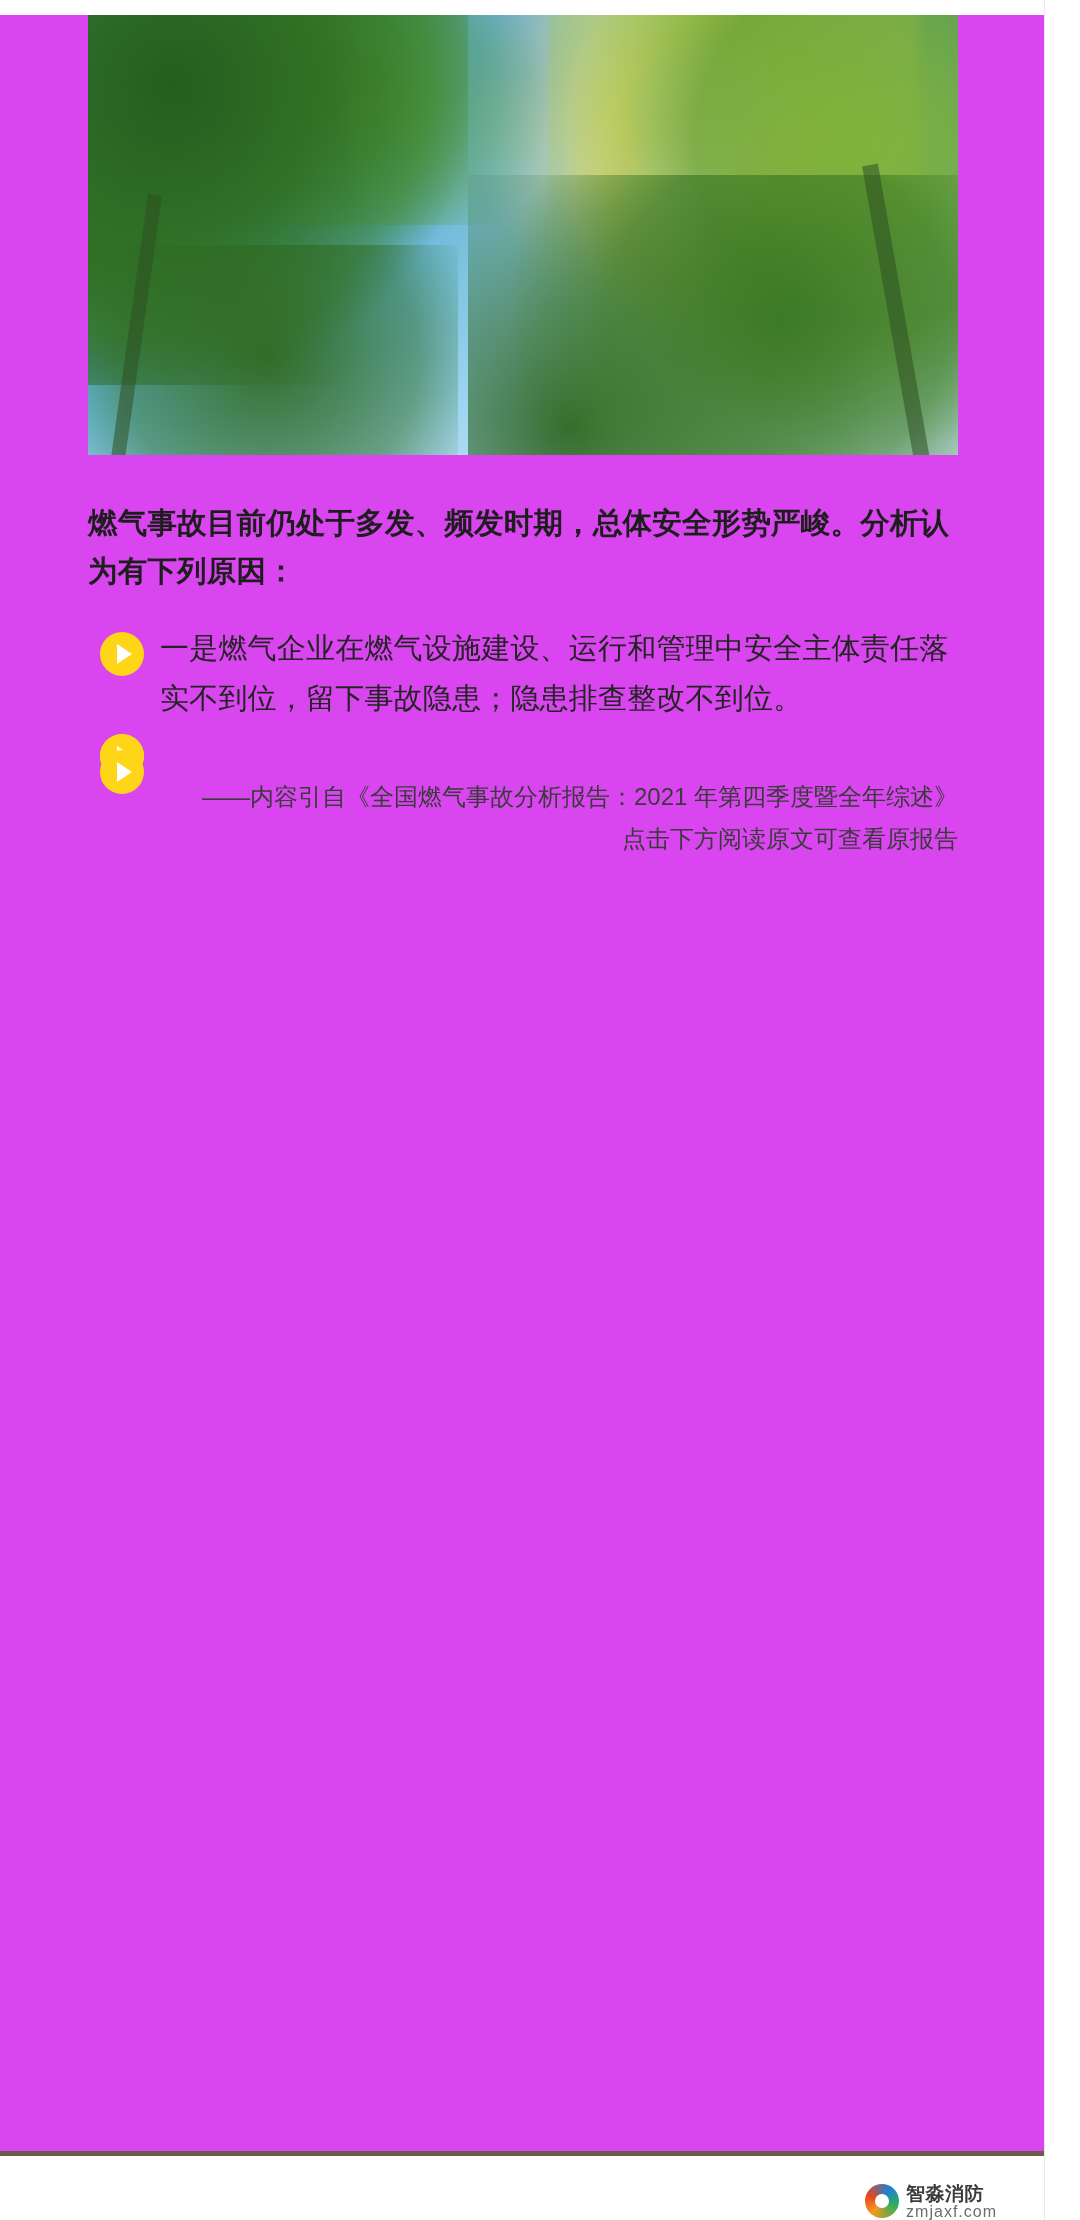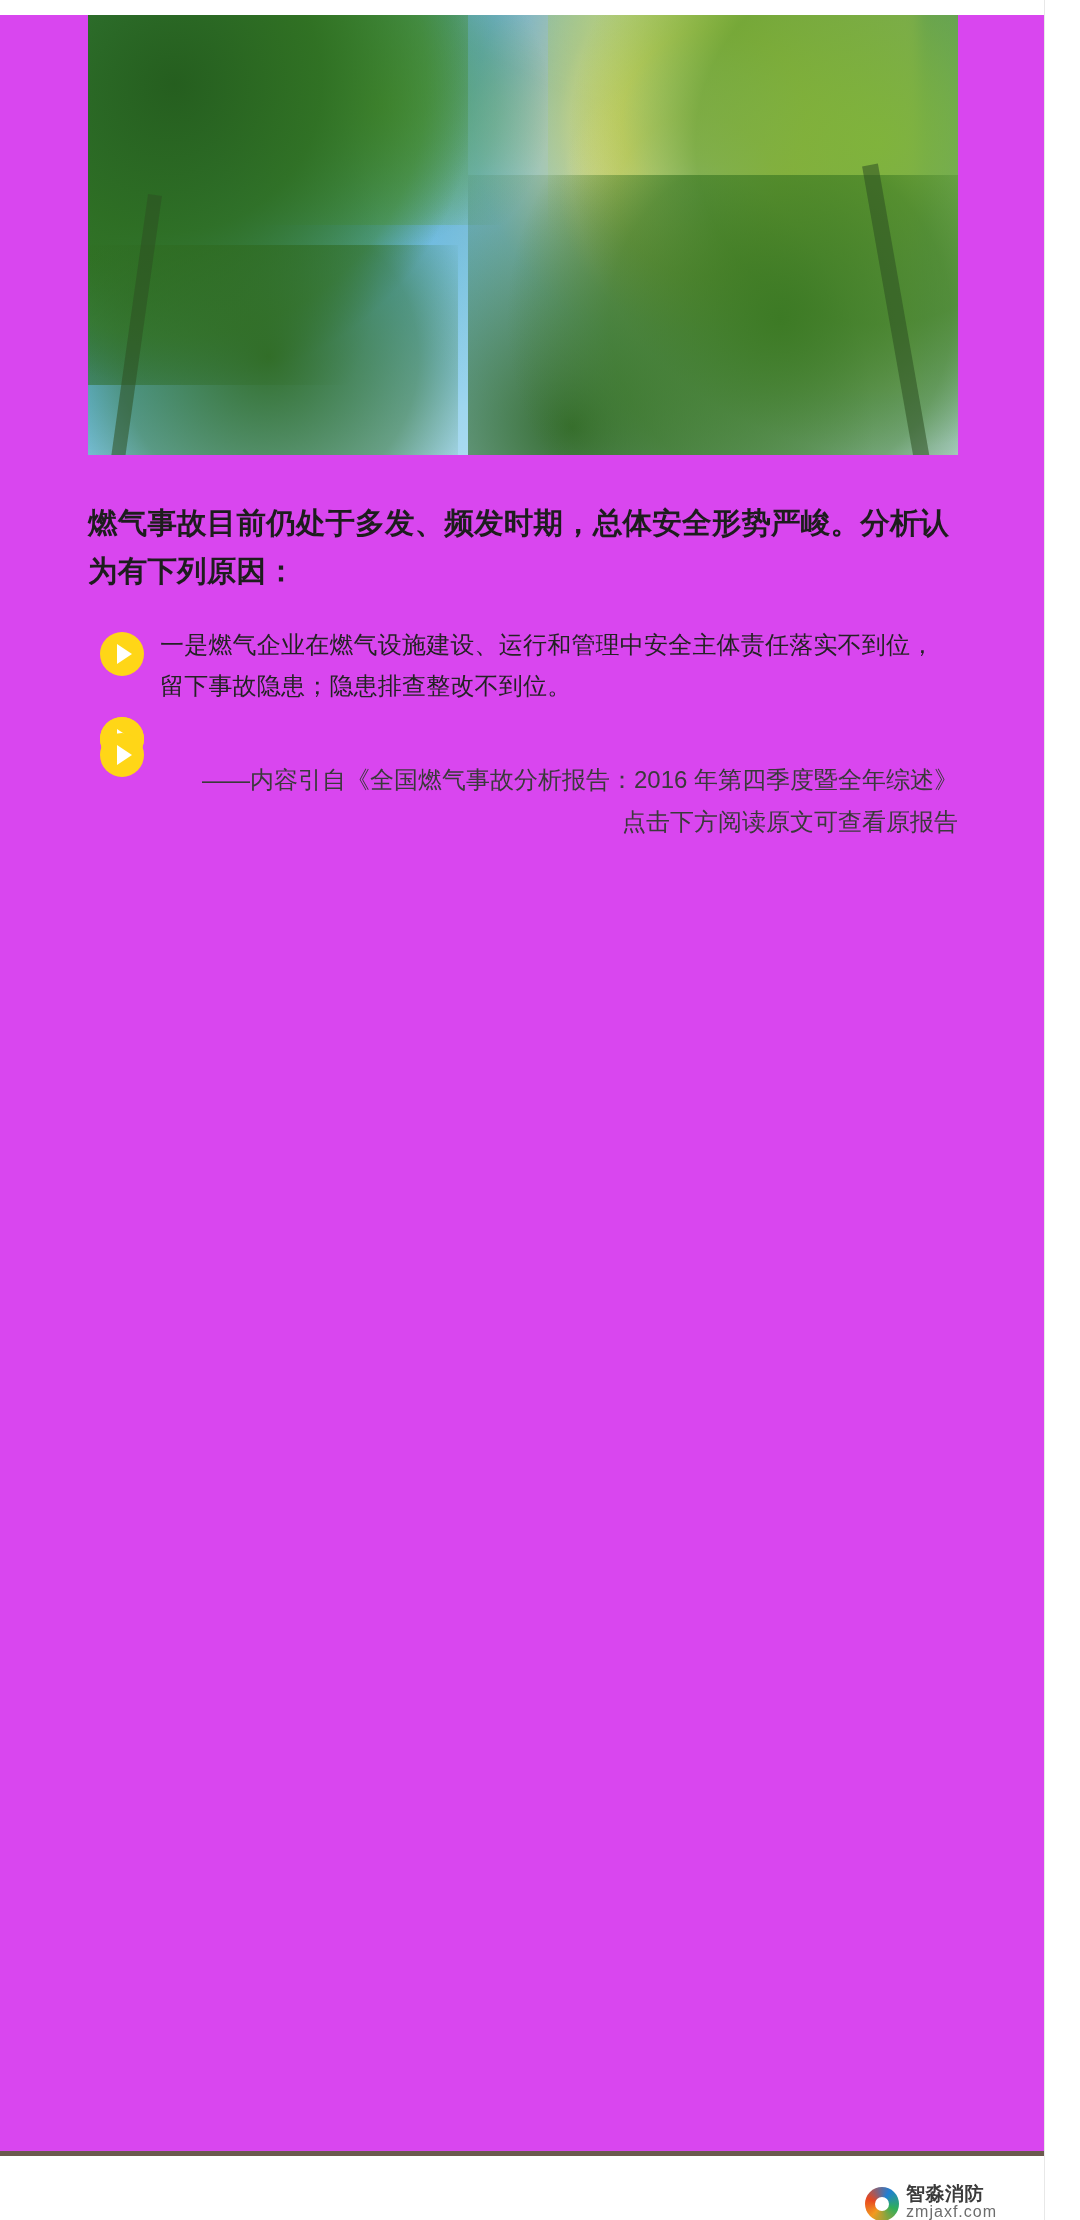--- a/index.html
+++ b/index.html
@@ -140,21 +140,21 @@
   ul.bullets {
     list-style: none;
     margin: 18px 0 0 0;
     padding: 0;
   }
   ul.bullets.tight li { margin-bottom: 2px; }
   ul.bullets li {
     position: relative;
     padding-left: 72px;
     margin-bottom: 6px;
-    font-size: 24px;
+    font-size: 29px;
     line-height: 1.72;
     color: #232323;
     letter-spacing: 0.2px;
   }
   .bullet-icon {
     position: absolute;
     left: 12px;
     top: 8px;
     width: 44px;
     height: 44px;
@@ -198,21 +198,21 @@
     top: 2141px;
     width: 1045px;
     height: 79px;
     background: #ffffff;
   }
   .watermark {
     position: absolute;
     right: 48px;
     bottom: 14px;
     display: flex;
-    align-items: flex-end;
+    align-items: flex-start;
     gap: 7px;
   }
   .wm-logo {
     width: 34px;
     height: 34px;
     border-radius: 50%;
     background: conic-gradient(from 220deg, #f29a1f 0deg, #e8471f 70deg, #1f7fd4 170deg, #2fae5a 250deg, #f29a1f 360deg);
     position: relative;
   }
   .wm-logo::after {
@@ -274,21 +274,21 @@
     </ul>
 
 
     <ul class="bullets">
       <li>
         <span class="bullet-icon"></span>
       </li>
     </ul>
 
     <div class="source">
-      <div>——内容引自《全国燃气事故分析报告：2016 年第四季度暨全年综述》</div>
+      <div>——内容引自《全国燃气事故分析报告：2021 年第四季度暨全年综述》</div>
       <div>点击下方阅读原文可查看原报告</div>
     </div>
 
   </div>
 
   <div class="footer-rule"></div>
   <div class="footer-area">
     <div class="watermark">
       <span class="wm-logo"></span>
       <span class="wm-text">

